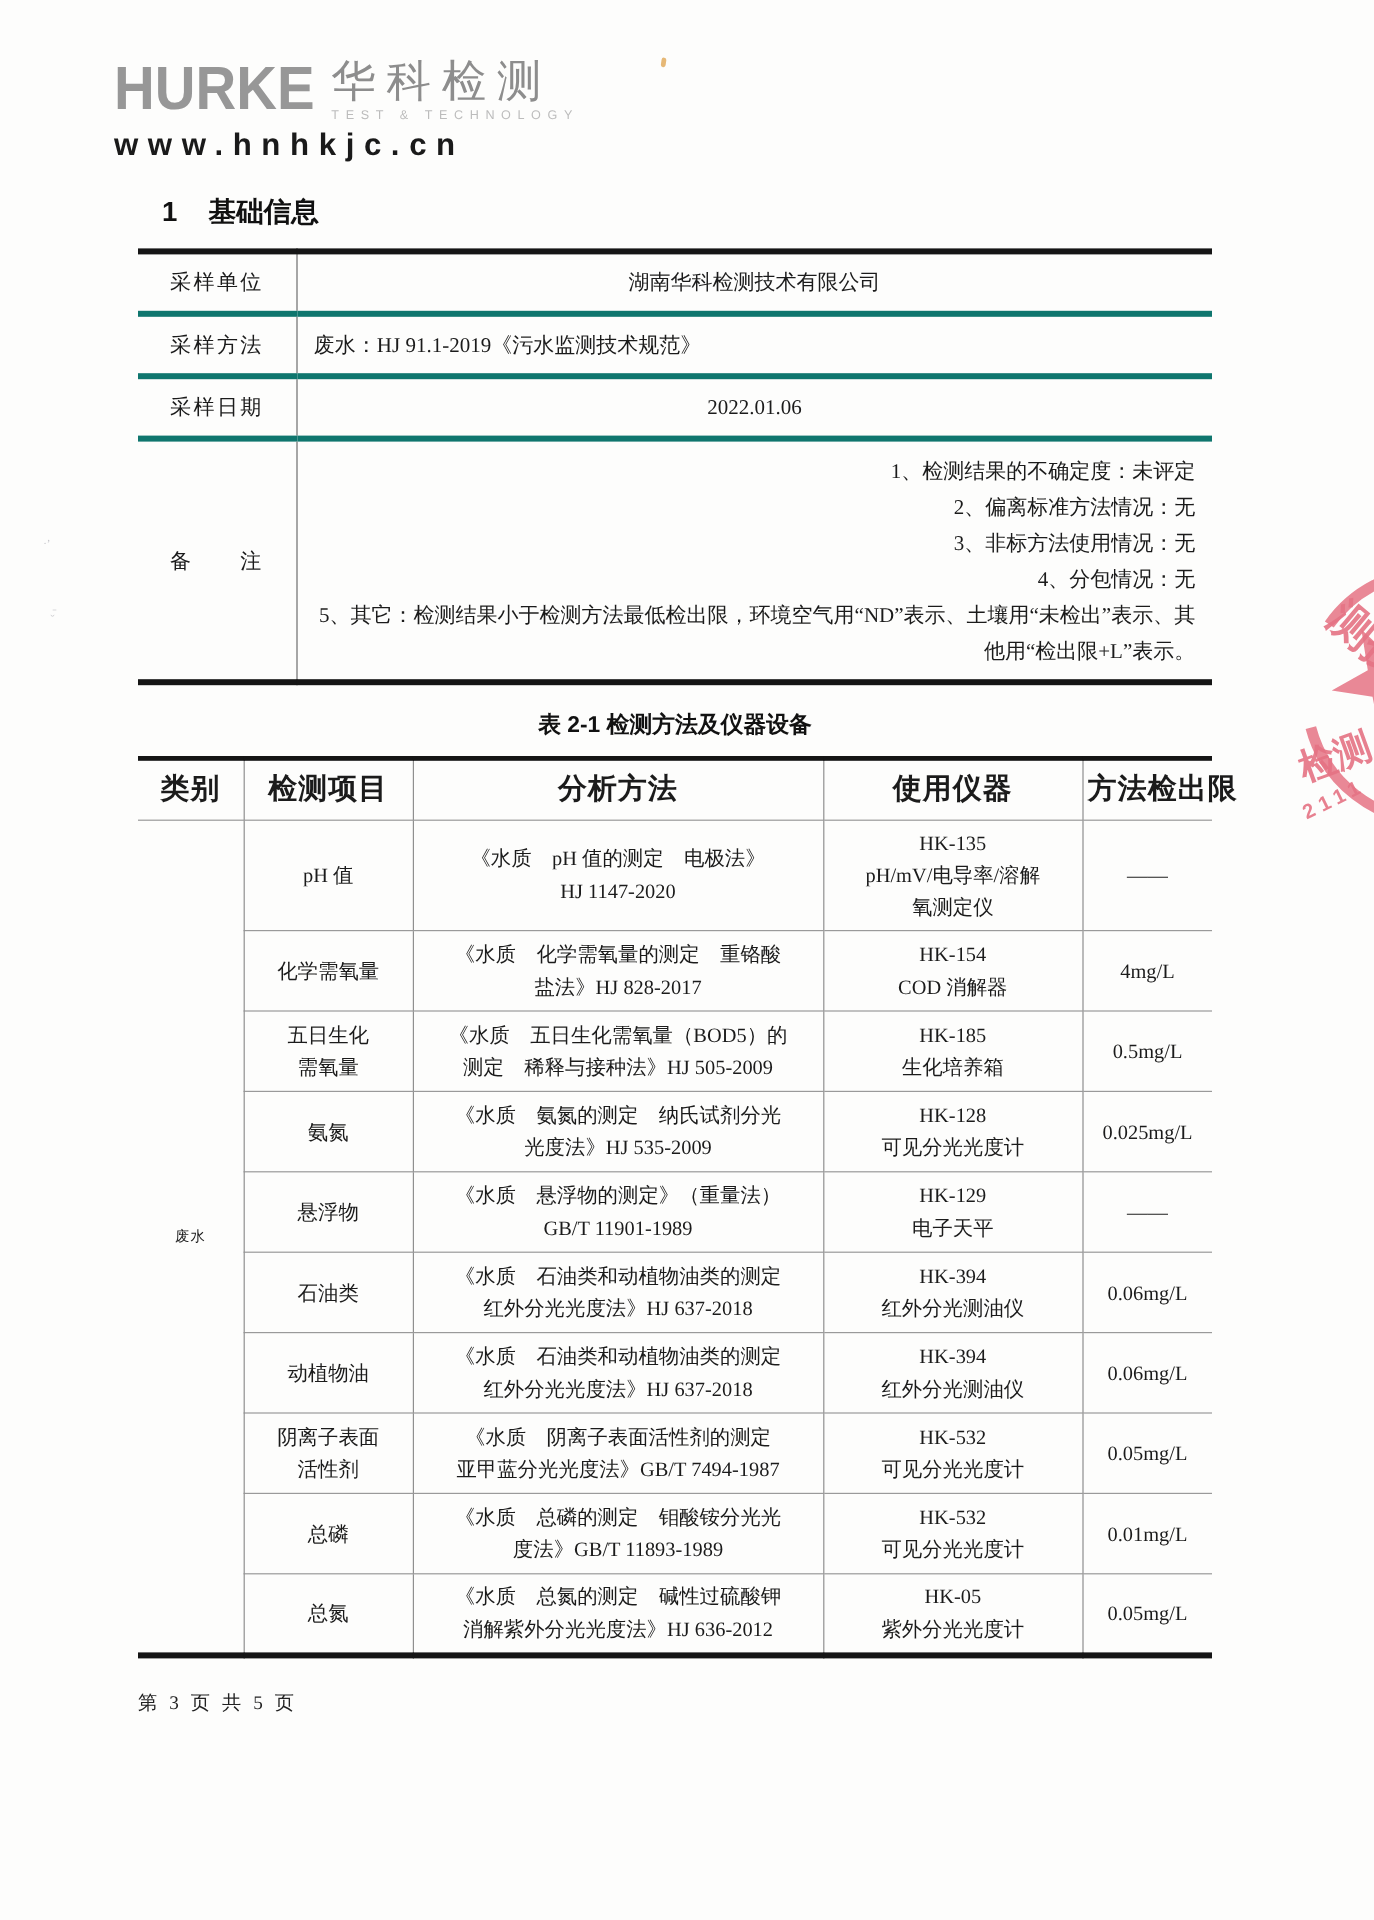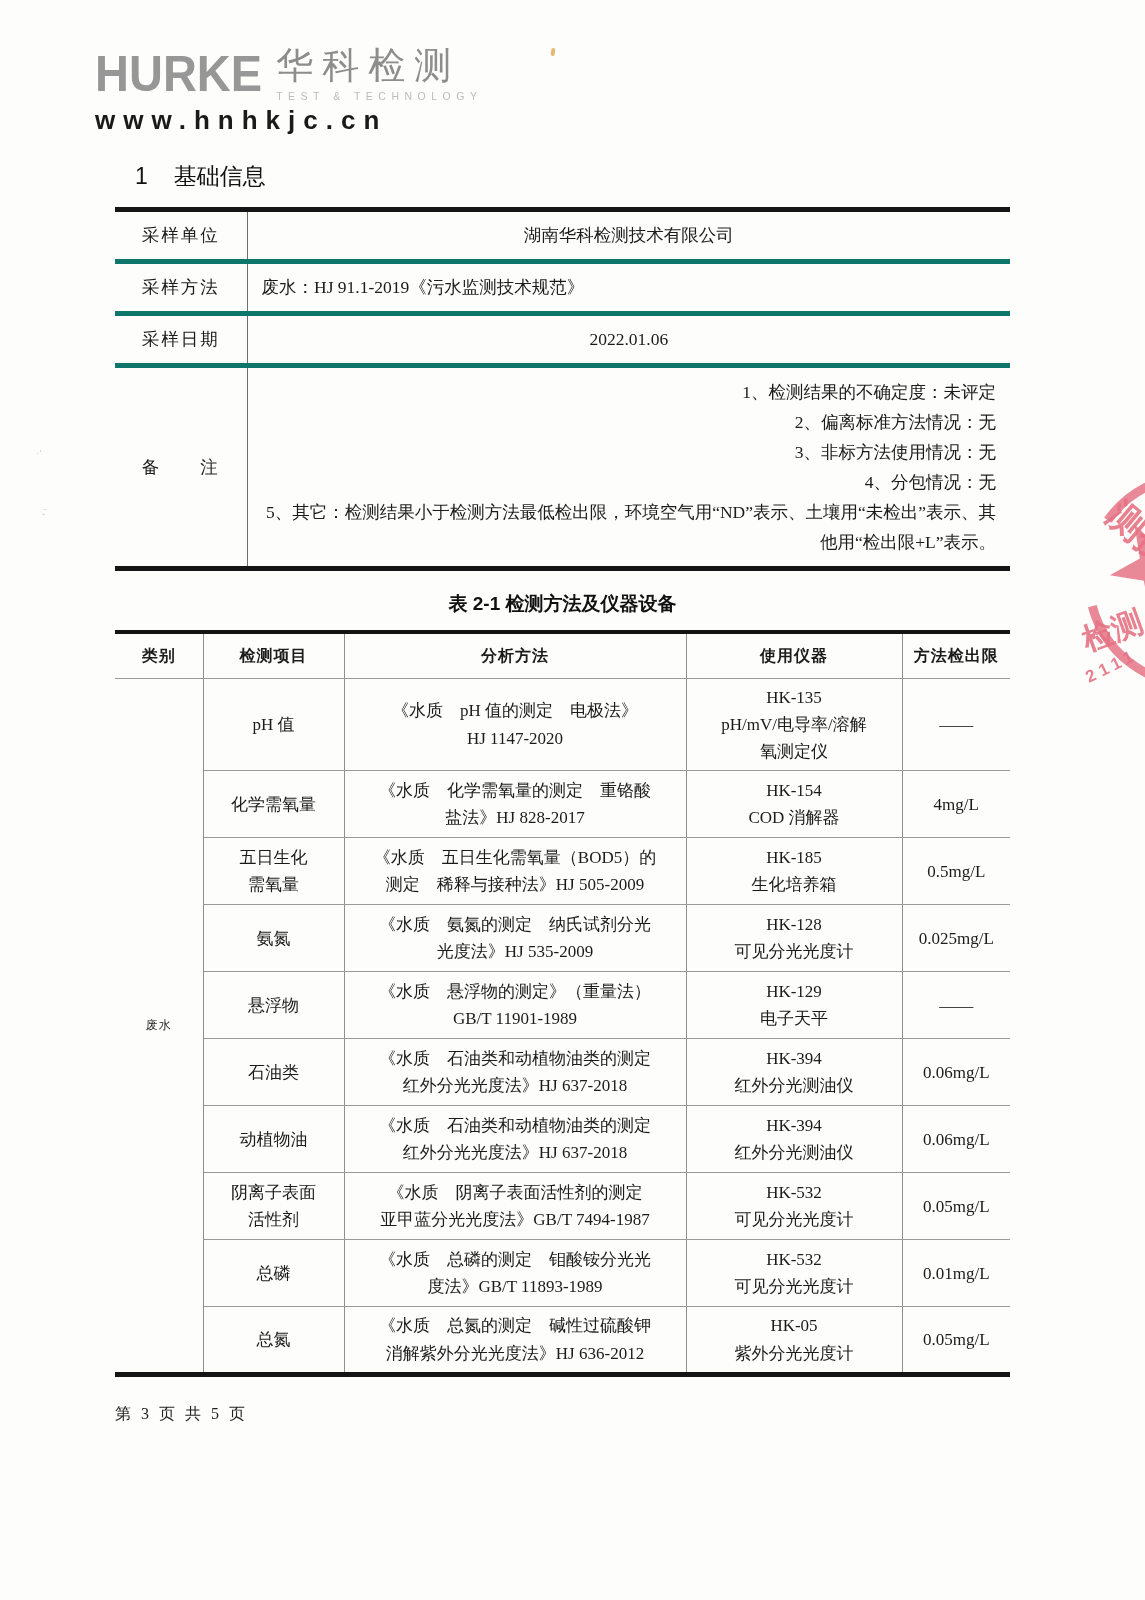--- a/index.html
+++ b/index.html
@@ -14,38 +14,38 @@
   
   .letterhead { padding-top:48px; }
   .logo-row { margin-left:-20px; display:flex; align-items:flex-start; }
   .logo-en {
     font-family:"Liberation Sans","DejaVu Sans",sans-serif;
     font-weight:bold; font-size:47px; line-height:1.0; color:#979797;
     letter-spacing:0px; transform:scaleY(1.08); transform-origin:top left;
   }
   .logo-cn-wrap { margin-left:14px; display:flex; flex-direction:column; }
   .logo-cn {
-    font-family:Liberation Mono, monospace;
+    font-family:Liberation Sans, sans-serif;
     font-size:37px; line-height:1.1; color:#8d8d8d; letter-spacing:9px; font-weight:500;
   }
   .logo-tagline {
     font-family:"Liberation Sans","DejaVu Sans",sans-serif;
     font-size:10.5px; letter-spacing:5.5px; color:#bcbcbc; margin-top:1px;
   }
   .logo-site {
     margin-left:-20px; margin-top:3px;
     font-family:"Liberation Sans","DejaVu Sans",sans-serif;
     font-weight:bold; font-size:26px; letter-spacing:8px; color:#1a1a1a;
   }
   .doc-number { margin-top:12px; margin-left:-18px; font-size:17.5px; letter-spacing:0.5px; }
 
   
   .sec-title {
     font-family:"Liberation Sans","DejaVu Sans",sans-serif;
-    font-weight:normal; font-size:23px; color:#111; margin-top:25px; margin-bottom:15px;
+    font-weight:bold; font-size:23px; color:#111; margin-top:25px; margin-bottom:15px;
     margin-left:20px;
   }
   .sec-title .num { display:inline-block; margin-right:26px; }
   .sec2-title { margin-top:52px; }
   .table-title {
     font-family:"Liberation Sans","DejaVu Sans",sans-serif;
     font-weight:bold; font-size:19px; color:#111; text-align:center;
     margin-top:20px; margin-bottom:13px;
   }
 
@@ -73,21 +73,21 @@
   }
   .t2 th, .t2 td {
     border-right:1px solid #8f8f8f; border-bottom:1px solid #9a9a9a;
     text-align:center; vertical-align:middle;
     white-space:pre-line; line-height:1.6; padding:5px 4px;
   }
   .t2 th:last-child, .t2 td:last-child { border-right:none; }
   .t2 tr:last-child td { border-bottom:none; }
   .t2 thead th {
     font-family:Liberation Serif, serif;
-    font-weight:bold; font-size:16px; letter-spacing:1px; height:46px; white-space:nowrap;
+    font-weight:bold; font-size:24px; letter-spacing:1px; height:46px; white-space:nowrap;
   }
   .t2 td.cat { border-bottom:none; font-size:12px; letter-spacing:1px; }
   .t2 tr.row-tall td { height:87px; }
   .t2 tbody td { height:67px; }
   .t2 tr.row-last td { height:63px; }
 
   
   .footer { text-align:left; margin-top:27px; font-size:16px; letter-spacing:3px; color:#222; }
 
   

